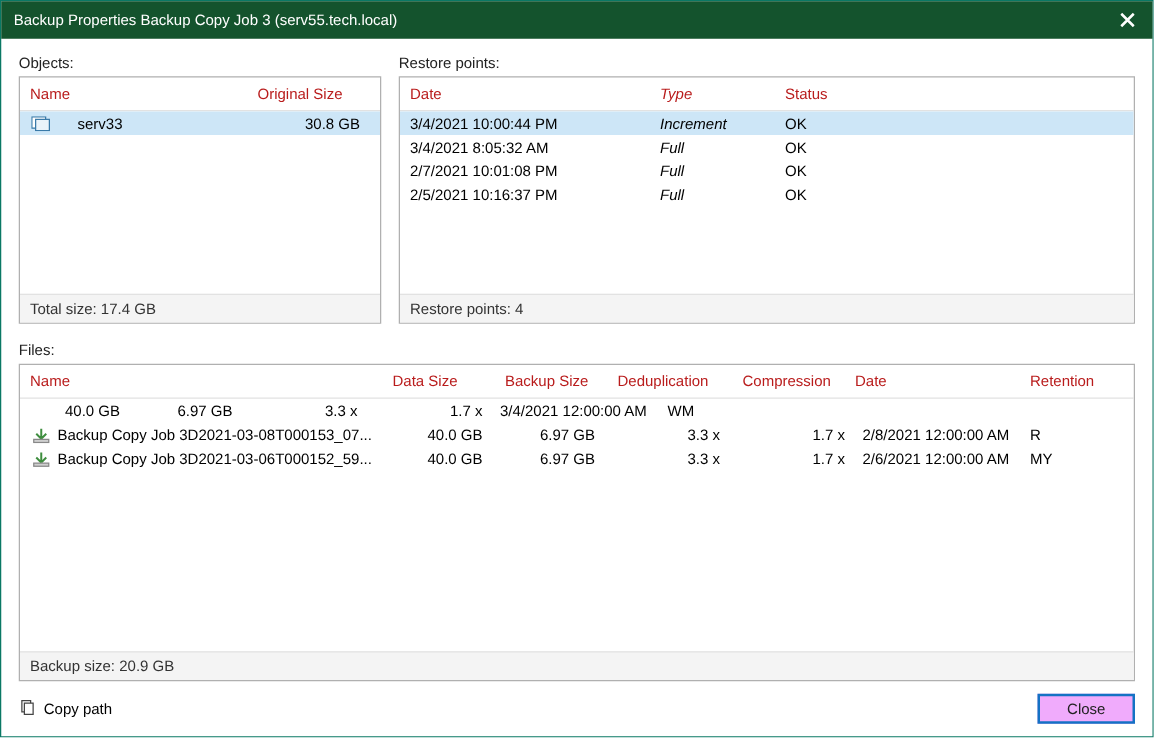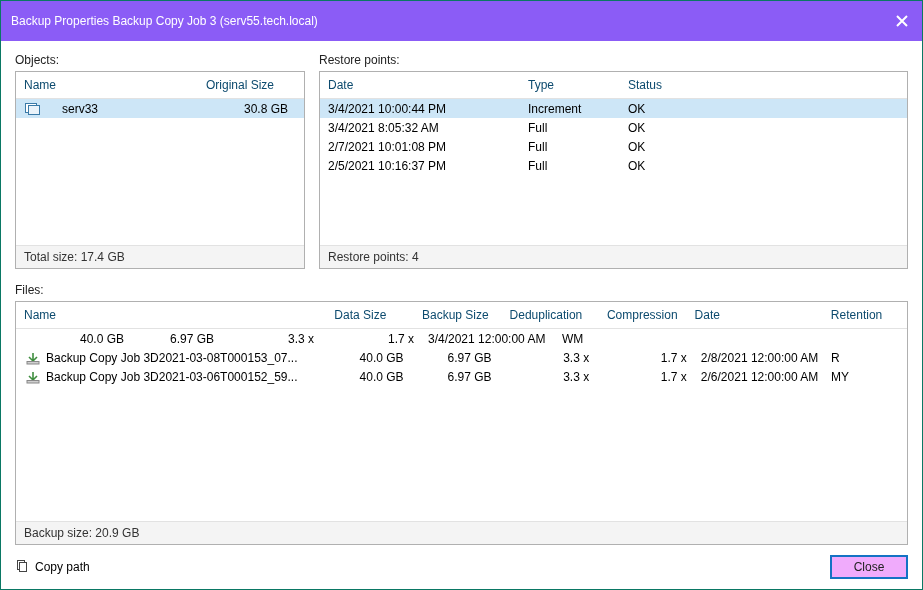--- a/index.html
+++ b/index.html
@@ -1,53 +1,53 @@
 <!DOCTYPE html>
 <html><head>
 <meta charset="utf-8">
 <style>
   * { box-sizing: border-box; font-family: "Segoe UI", Tahoma, sans-serif; font-size: 12px; }
   body { margin: 0; background: #fff; }
   .window { width: 923px; height: 590px; border: 1px solid #0a7864; display: flex; flex-direction: column; background: #fff; }
-  .titlebar { background: #8b5cf6; color: #fff; height: 40px; display: flex; align-items: center; padding: 0 10px; }
+  .titlebar { background: #14532d; color: #fff; height: 30px; display: flex; align-items: center; padding: 0 10px; }
   .titlebar .title { flex: 1; font-size: 12px; }
   .titlebar .close-x { width: 20px; text-align: center; cursor: pointer; }
   .titlebar .close-x svg { display: block; margin: 0 auto; }
   .body { flex: 1; padding: 12px 14px 10px 14px; display: flex; flex-direction: column; }
   .top-row { display: flex; gap: 14px; }
   .panel-label { color: #222; margin-bottom: 4px; }
   .panel-box { border: 1px solid #b0b0b0; background: #fff; display: flex; flex-direction: column; }
   .objects-panel { width: 290px; }
   .restore-panel { flex: 1; }
   .panel-box .grid-head { display: flex; border-bottom: 1px solid #e2e2e2; padding: 6px 8px 6px 8px; }
-  .grid-head .col { color: #0c4a6e; font-size: 12px; }
+  .grid-head .col { color: #b91c1c; font-size: 12px; }
   .grid-body { flex: 1; overflow: hidden; }
   .row { display: flex; padding: 2px 8px; align-items: center; height: 19px; }
   .row.selected { background: #cde6f7; }
   .icon-cell { width: 18px; display: flex; align-items: center; justify-content: center; }
   .icon-cell svg { display: block; }
   .panel-footer { border-top: 1px solid #e2e2e2; background: #f4f4f4; padding: 4px 8px; color: #333; }
 
   
   .objects-panel .col-name { flex: 1; }
   .objects-panel .col-size { width: 90px; text-align: right; padding-right: 8px;}
   .objects-panel .row .col-name { display: flex; align-items: center; gap: 20px; }
   .objects-panel .row .col-size { width: 90px; text-align: right; padding-right: 8px;}
 
   
   .restore-panel .col-date { width: 200px; }
-  .restore-panel .col-type { width: 100px; }
+  .restore-panel .col-type { width: 100px; font-style: italic; }
   .restore-panel .col-status { flex: 1; }
 
   
   .files-panel { margin-top: 14px; flex: 1; display: flex; flex-direction: column; }
   .files-panel .panel-box { flex: 1; }
   .files-panel .col-name { width: 290px; display:flex; align-items:center; gap:4px;}
   .files-panel .grid-head .col-name { padding-left: 0; }
-  .files-panel .col-ds { width: 90px; text-align: right; padding-right: 18px; margin-left: 28px;}
+  .files-panel .col-ds { width: 90px; text-align: right; padding-right: 18px;}
   .files-panel .col-bs { width: 90px; text-align: right; padding-right: 18px; }
   .files-panel .col-dd { width: 100px; text-align: right; padding-right: 18px; }
   .files-panel .col-cp { width: 90px; text-align: right; padding-right: 8px;}
   .files-panel .col-dt { width: 140px; padding-left: 6px;}
   .files-panel .col-rt { width: 70px; }
   .files-panel .grid-head .col { text-align: left; padding-right: 0; padding-left: 0;}
   .files-panel .grid-head .col-ds,
   .files-panel .grid-head .col-bs,
   .files-panel .grid-head .col-dd,
   .files-panel .grid-head .col-cp { text-align: left; }

